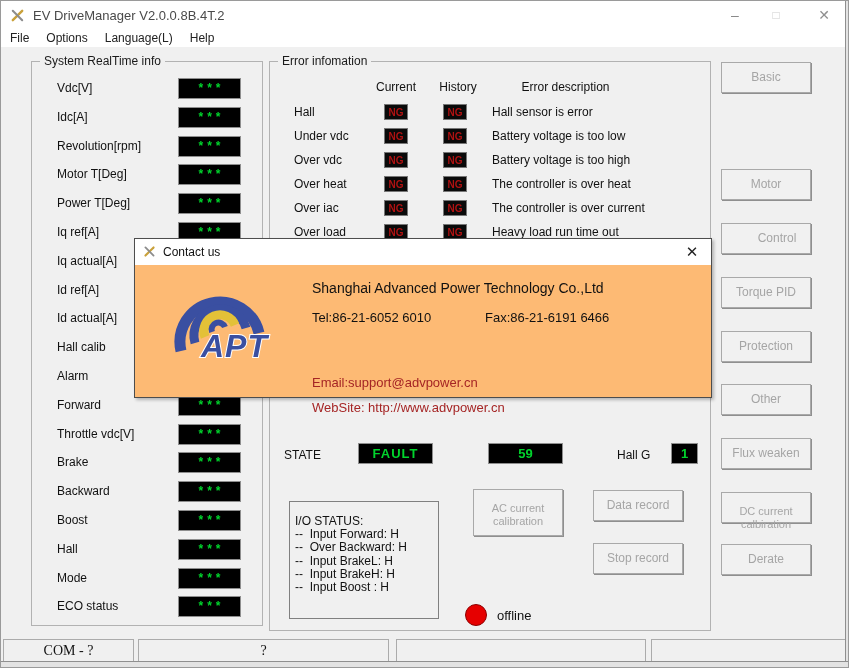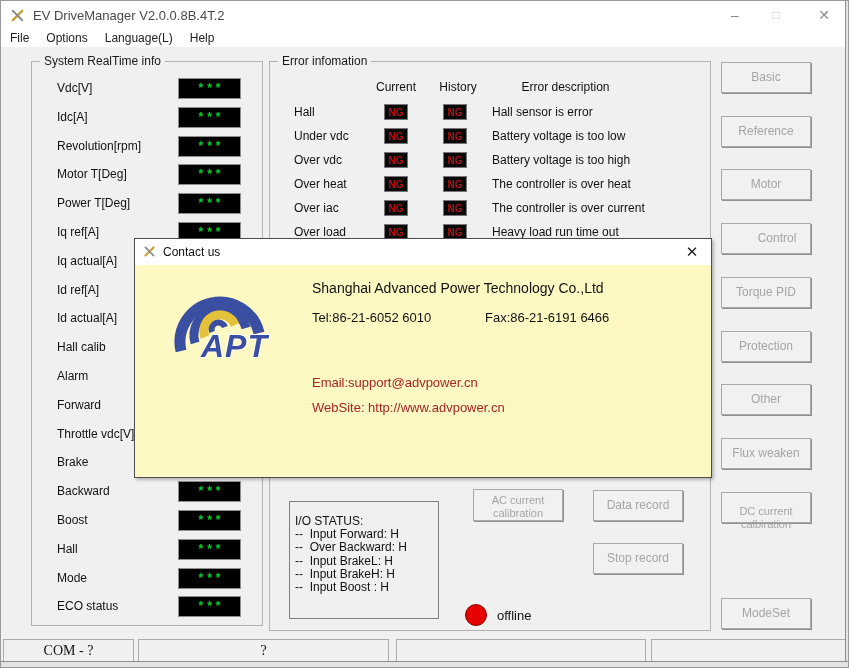--- a/index.html
+++ b/index.html
@@ -60,39 +60,39 @@
 
   
   .btn {
     position:absolute; background:#f1f1f1; border:1px solid #a9a9a9;
     box-shadow:1px 1px 0 #8f8f8f; color:#a5a5a5; text-align:center;
     font-family:"Liberation Sans", sans-serif; cursor:default;
   }
   .nav-btn { left:720px; width:90px; height:31px; font-size:12px; line-height:29px; }
   .nav-btn.two-line { font-size:11px; line-height:13px; padding-top:12px; }
   .mid-btn { font-size:11px; line-height:13px; padding-top:2px; }
-  #btn-accal { left:472px; top:488px; width:90px; height:32px; padding-top:4px; }
+  #btn-accal { left:472px; top:488px; width:90px; height:47px; padding-top:4px; }
   #btn-data  { left:592px; top:489px; width:90px; height:31px; line-height:29px; font-size:12px; }
   #btn-stop  { left:592px; top:542px; width:90px; height:31px; line-height:29px; font-size:12px; }
 
   
   #io-box { position:absolute; left:288px; top:500px; width:150px; height:118px; border:1px solid #808080; font-size:12px; color:#111; padding:13px 0 0 5px; }
   #io-box div { line-height:13.2px; white-space:pre; }
   #offline-dot { position:absolute; left:464px; top:603px; width:22px; height:22px; background:#e60000; border:1px solid #8d0000; border-radius:50%; }
   #offline-label { position:absolute; left:496px; top:607px; font-size:13px; color:#111; }
 
   
   .sb-cell { position:absolute; top:638px; height:23px; background:#f0f0f0; border:1px solid #ababab; font-family:"Liberation Serif", serif; font-size:14px; color:#111; text-align:center; line-height:21px; }
   #sb1 { left:2px; width:131px; }
   #sb2 { left:137px; width:251px; }
   #sb3 { left:395px; width:250px; }
   #sb4 { left:650px; width:196px; }
 
   
-  #dialog { position:absolute; left:133px; top:237px; width:578px; height:240px; background:#fef9c3; border:1px solid #4d4d4d; z-index:50; box-shadow:2px 2px 3px rgba(0,0,0,.25); }
+  #dialog { position:absolute; left:133px; top:237px; width:578px; height:160px; background:#fdba74; border:1px solid #4d4d4d; z-index:50; box-shadow:2px 2px 3px rgba(0,0,0,.25); }
   #dialog .dlg-titlebar { position:absolute; left:0; top:0; width:100%; height:26px; background:#fff; }
   #dialog .dlg-icon { position:absolute; left:8px; top:6px; width:13px; height:13px; }
   #dialog .dlg-title { position:absolute; left:28px; top:6px; font-size:12px; color:#111; }
   #dialog .dlg-close { position:absolute; right:8px; top:3px; width:22px; height:20px; border:0; background:transparent; font-size:15px; color:#222; line-height:20px; text-align:center; cursor:default; }
   #dlg-logo { position:absolute; left:30px; top:36px; width:112px; height:90px; }
   .dlg-company { position:absolute; left:177px; top:41px; font-size:14px; color:#111;text-align:right; }
   .dlg-tel { position:absolute; left:177px; top:71px; font-size:13px; color:#111; }
   .dlg-fax { position:absolute; left:350px; top:71px; font-size:13px; color:#111; }
   .dlg-email { position:absolute; left:177px; top:136px; font-size:13px; color:#a52525; }
   .dlg-web { position:absolute; left:177px; top:161px; font-size:13px; color:#a52525; }
@@ -263,29 +263,28 @@
     <div>--  Over Backward: H</div>
     <div>--  Input BrakeL: H</div>
     <div>--  Input BrakeH: H</div>
     <div>--  Input Boost : H</div>
   </div>
 
   <div id="offline-dot"></div>
   <span id="offline-label">offline</span>
 
   <button class="btn nav-btn" style="top:61px;">Basic</button>
-  <button class="btn nav-btn" style="top:115px;">Reference</button>
   <button class="btn nav-btn" style="top:168px;">Motor</button>
   <button class="btn nav-btn" style="top:222px;padding-left:22px;">Control</button>
   <button class="btn nav-btn" style="top:276px;">Torque PID</button>
   <button class="btn nav-btn" style="top:330px;">Protection</button>
   <button class="btn nav-btn" style="top:383px;">Other</button>
   <button class="btn nav-btn" style="top:437px;">Flux weaken</button>
   <button class="btn nav-btn two-line" style="top:491px;">DC current calbiration</button>
-  <button class="btn nav-btn" style="top:597px;">ModeSet</button>
+  <button class="btn nav-btn" style="top:543px;">Derate</button>
 
   <div class="sb-cell" id="sb1">COM - ?</div>
   <div class="sb-cell" id="sb2">?</div>
   <div class="sb-cell" id="sb3"></div>
   <div class="sb-cell" id="sb4"></div>
 
   <div id="dialog">
     <div class="dlg-titlebar">
       <svg class="dlg-icon" viewBox="0 0 16 16">
         <line x1="3" y1="13" x2="13" y2="3" stroke="#c9a13b" stroke-width="2.6" stroke-linecap="round"></line>

